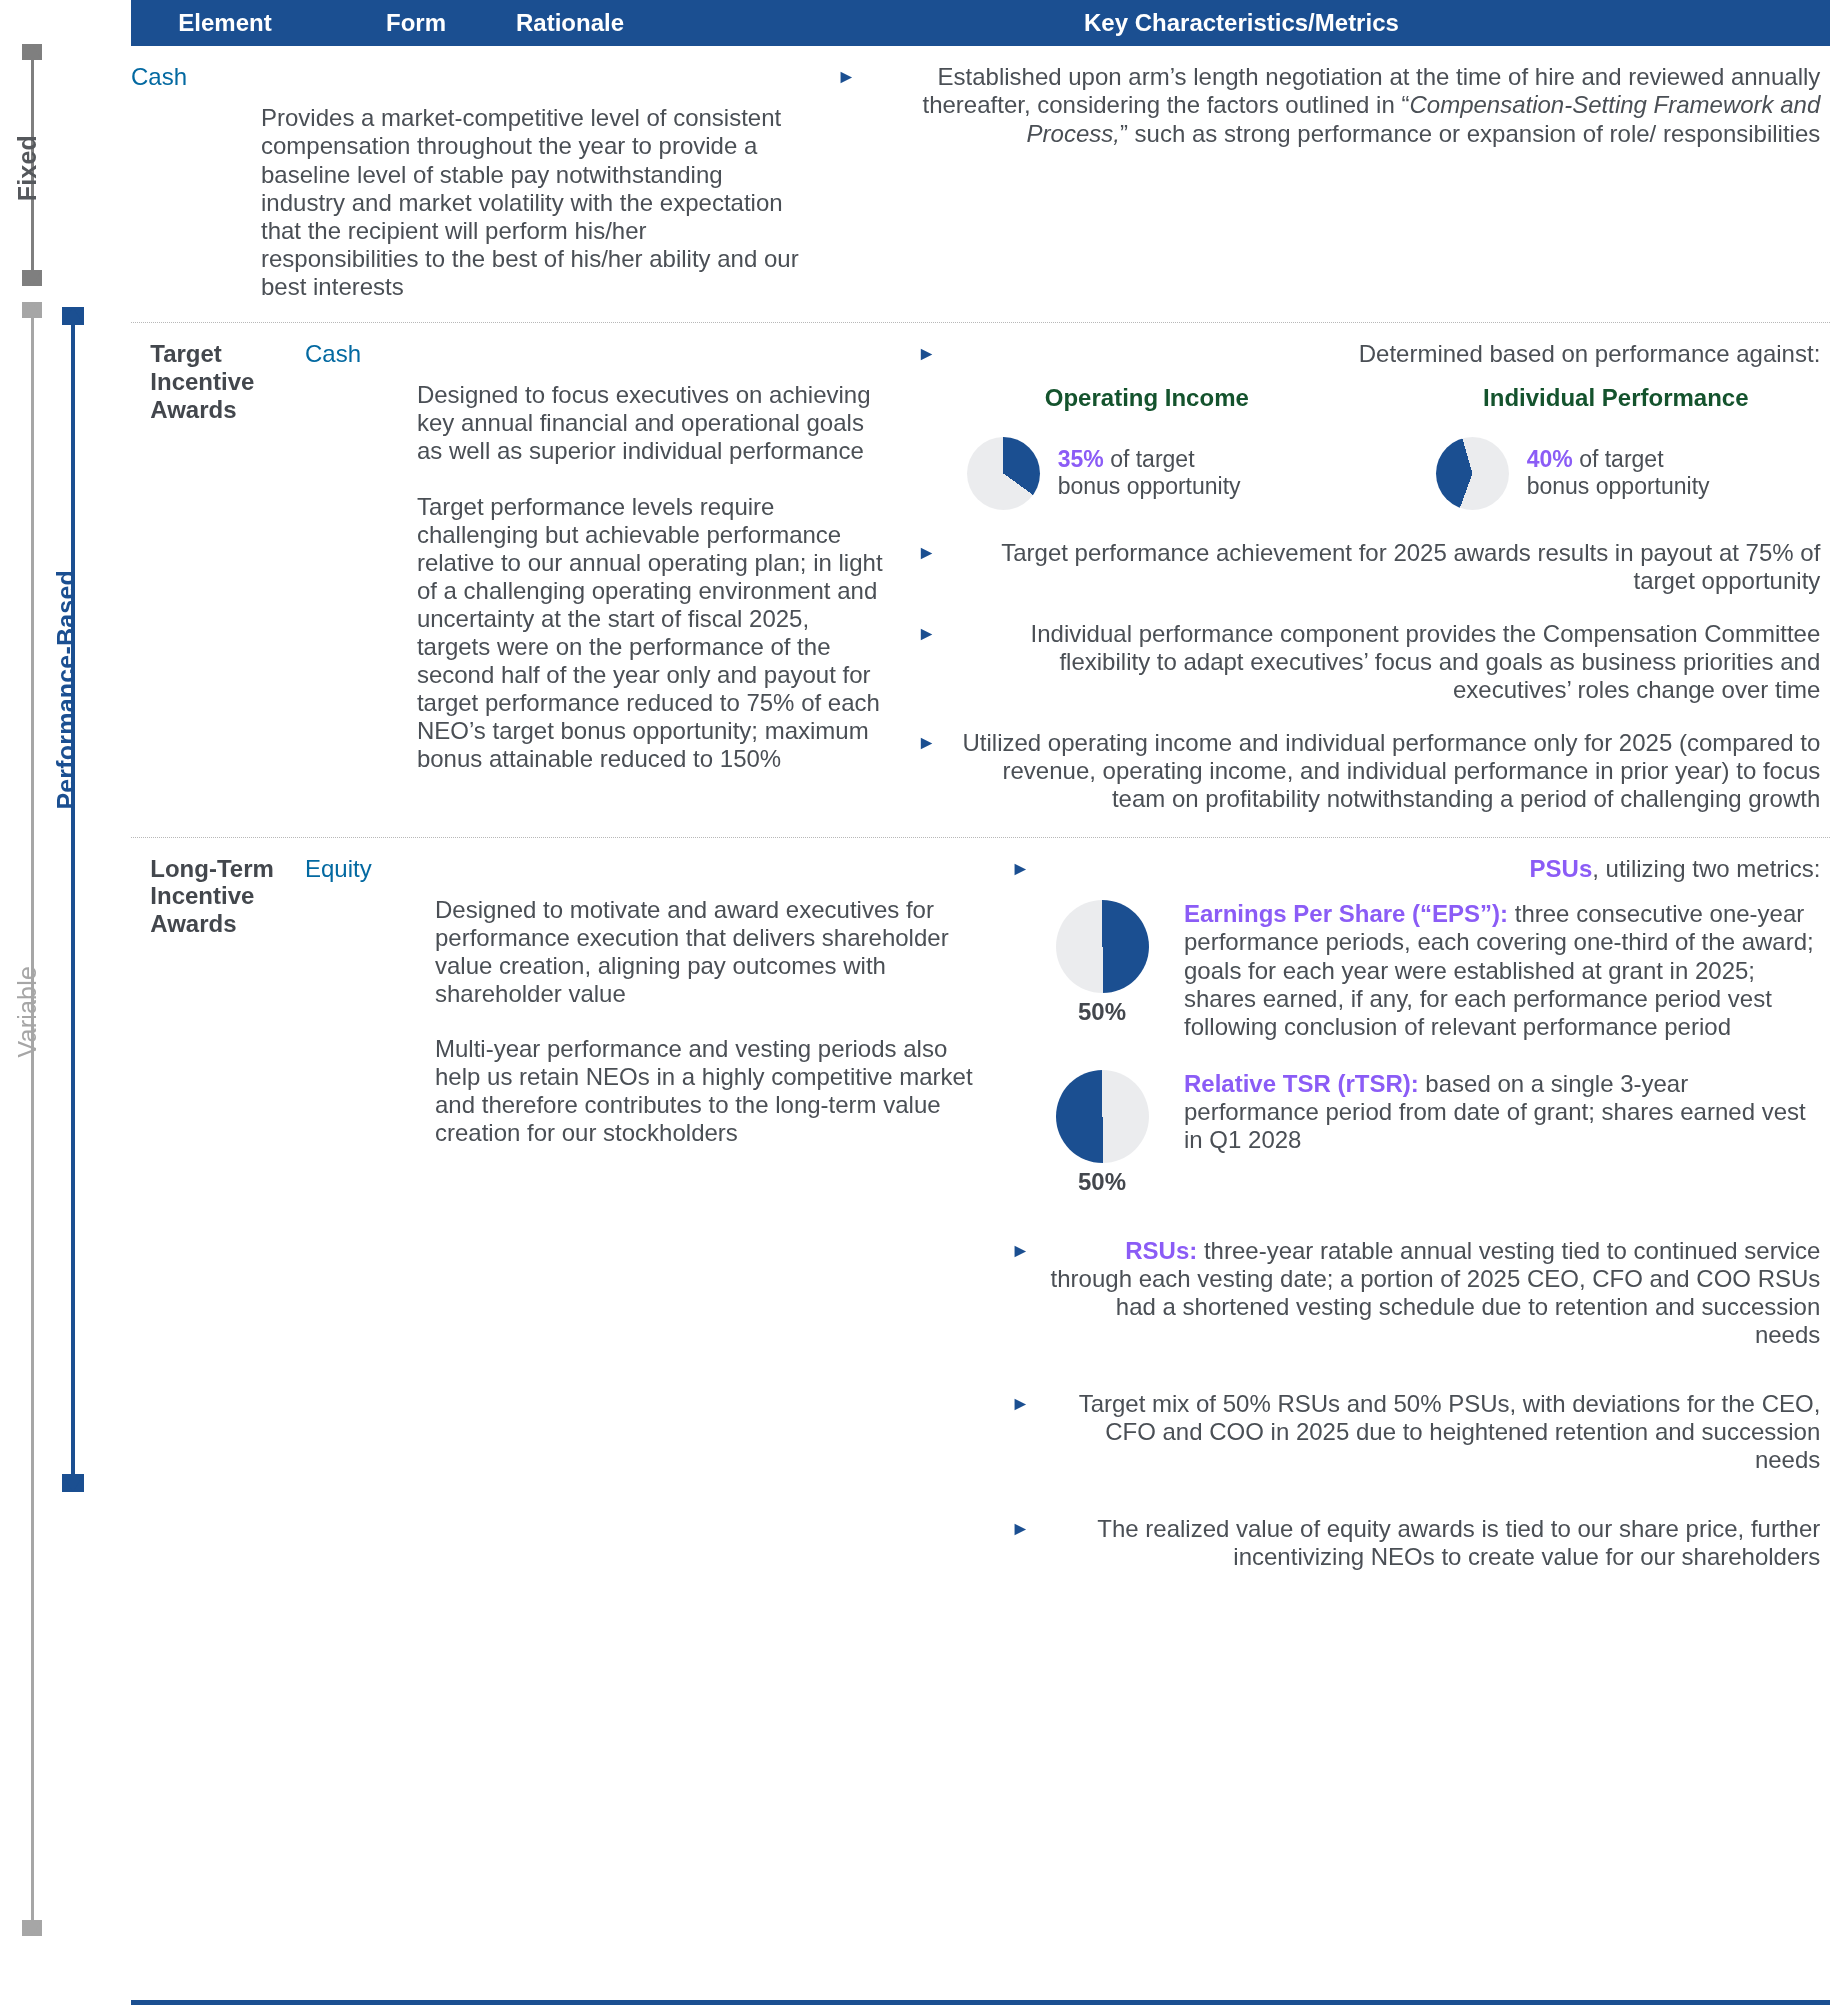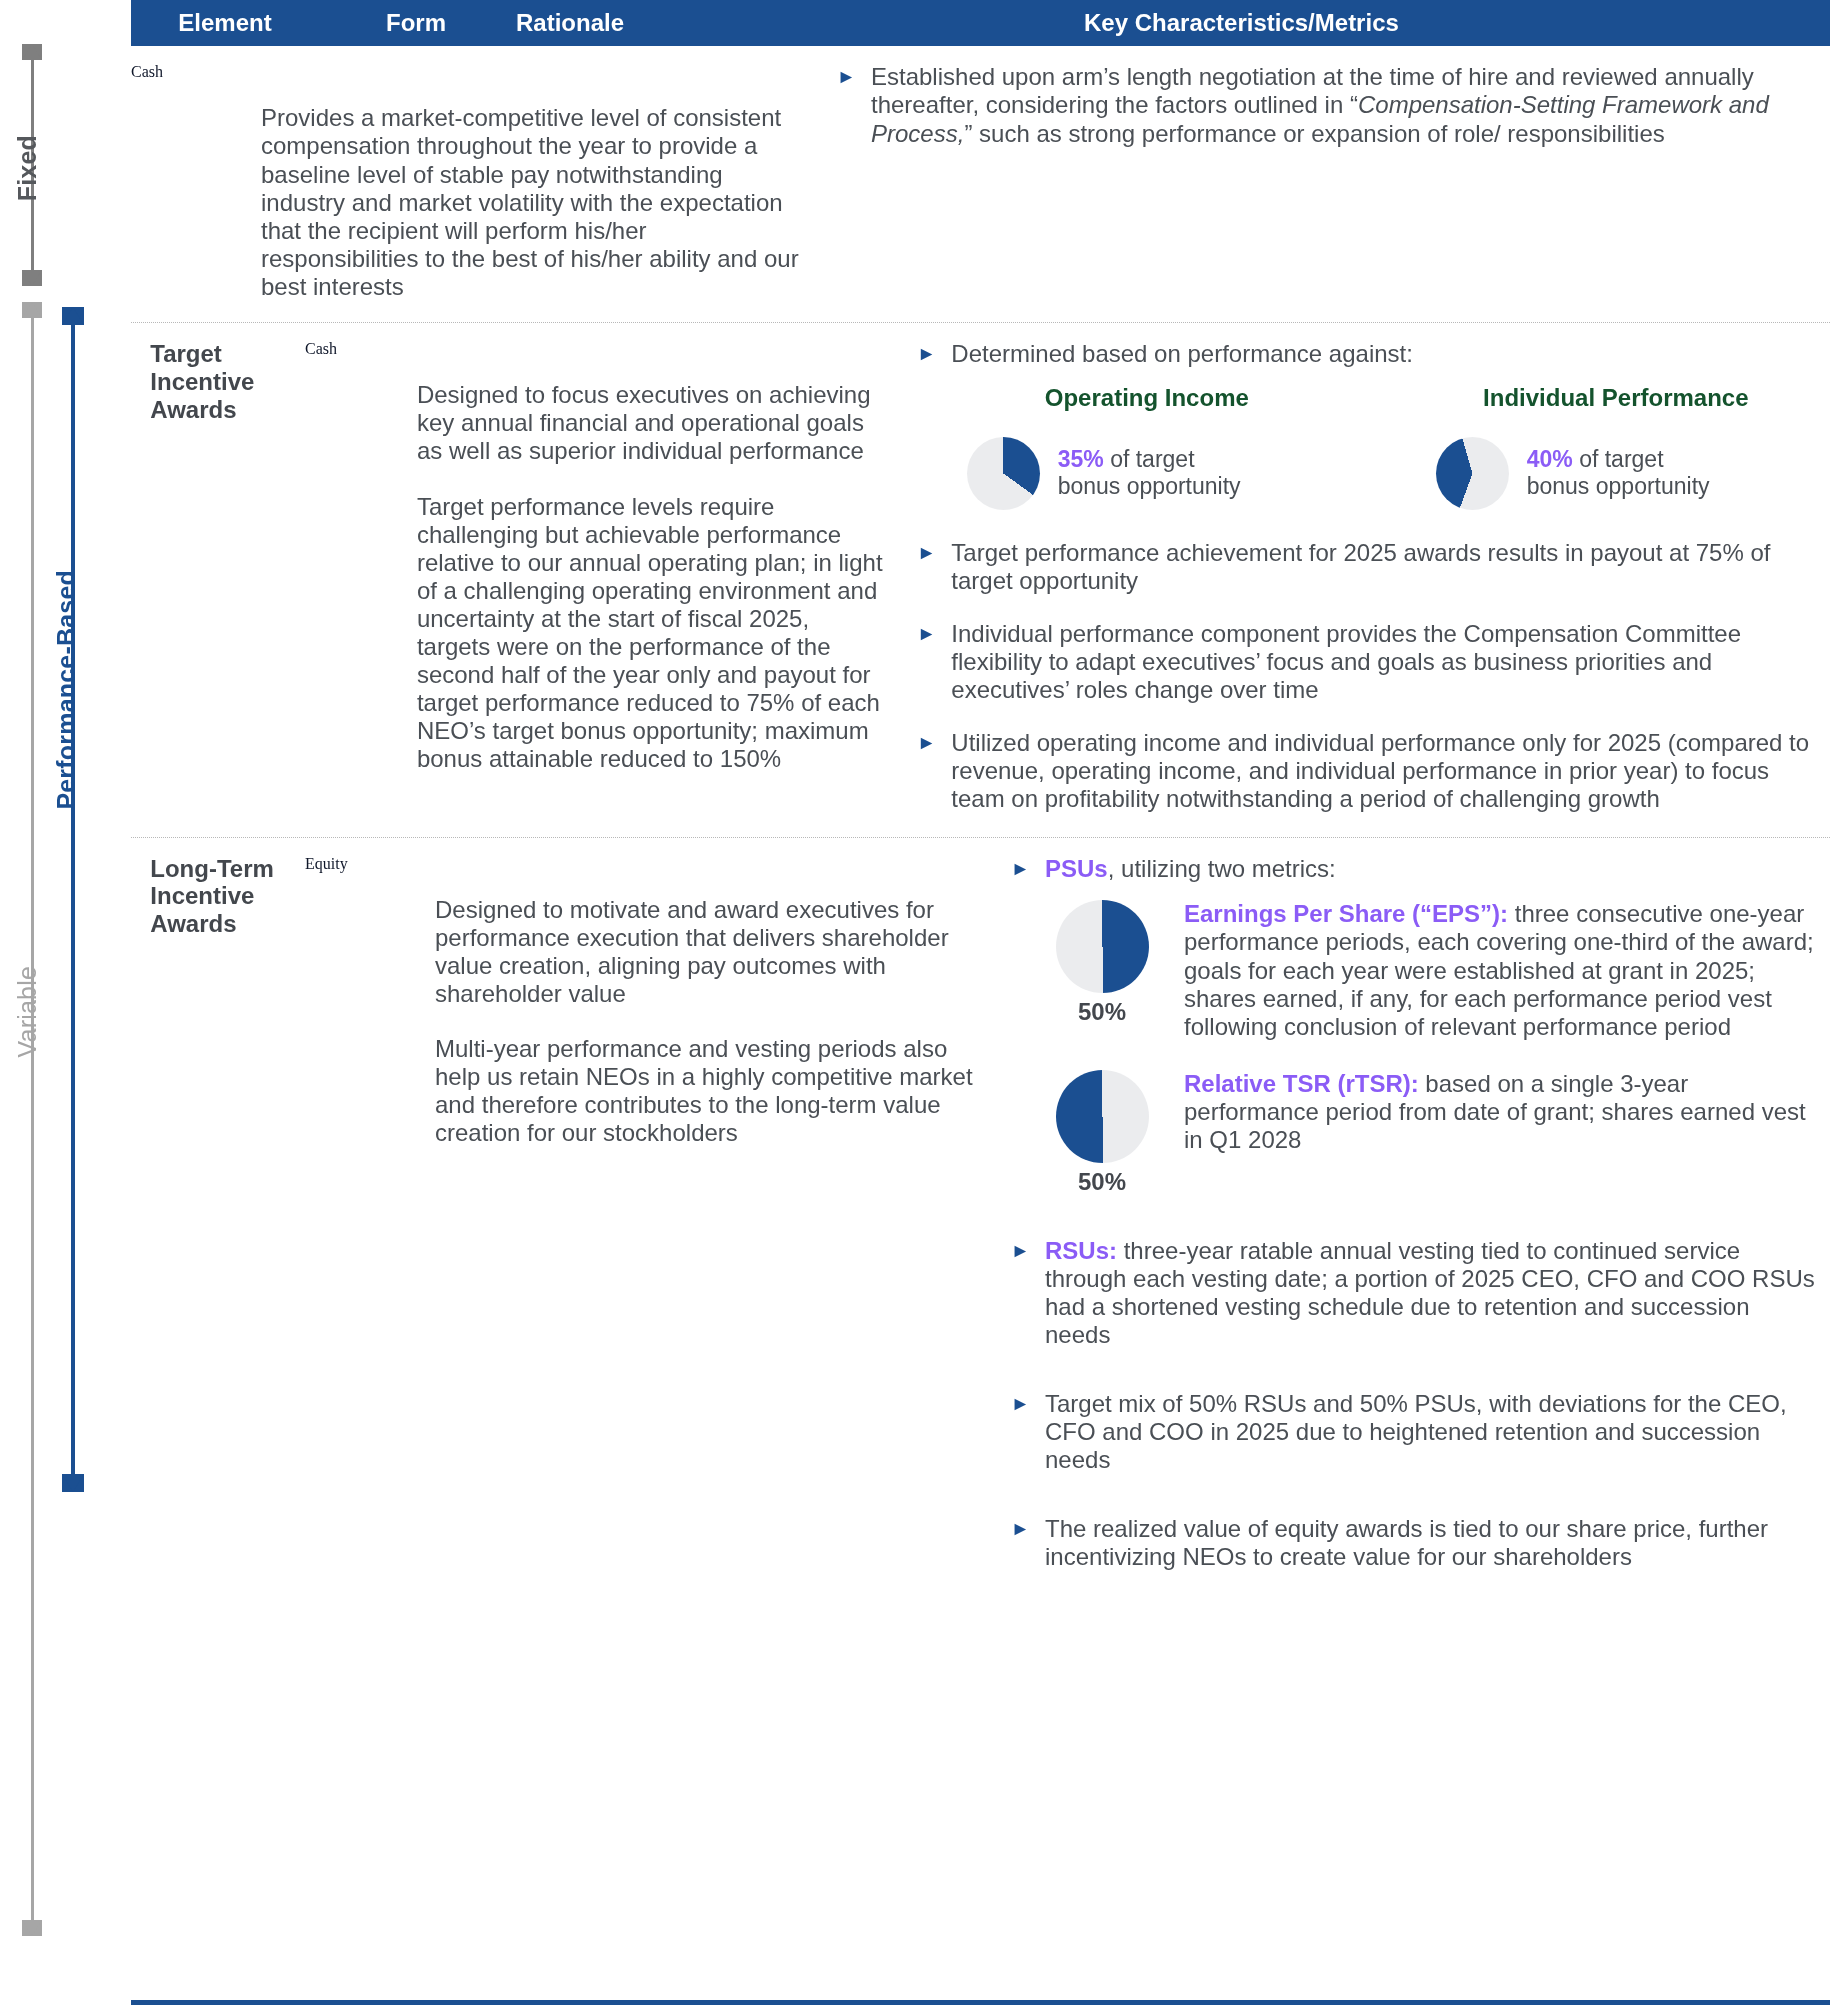--- a/index.html
+++ b/index.html
@@ -87,24 +87,23 @@
     width: 227px;
     padding-left: 19.3px;
     box-sizing: border-box;
     font-weight: bold;
     font-size: 24px;
     color: #43474d;
     line-height: 1.15;
   }
   .cell-form {
     width: 130px;
-    font-size: 16px;
-    color: #0f172a;
+    font-size: 24px;
+    color: #0369a1;
     line-height: 1.15;
-    font-family: Liberation Serif, serif;
   }
   .cell-rationale {
     width: 568px;
     font-size: 24px;
     line-height: 1.17;
     color: #4a4f55;
     padding-right: 25px;
     box-sizing: border-box;
     margin-top: 41px;
   }
@@ -127,21 +126,21 @@
   .bullet:last-child { margin-bottom: 0; }
   .bullet-mark {
     flex: 0 0 auto;
     width: 42px;
     color: #1b4f91;
     font-size: 19.3px;
     line-height: 1.45;
     padding-left: 7.7px;
     box-sizing: border-box;
   }
-  .bullet-body { flex: 1 1 auto; }
+  .bullet-body { flex: 1 1 auto; text-align: right; }
   .b { font-weight: bold; color: #8b5cf6; }
   .i { font-style: italic; }
 
   
   .pie-group {
     display: flex;
     margin: 15.4px 0 29px 33px;
     gap: 60px;
   }
   .pie-col { width: 409px; }

